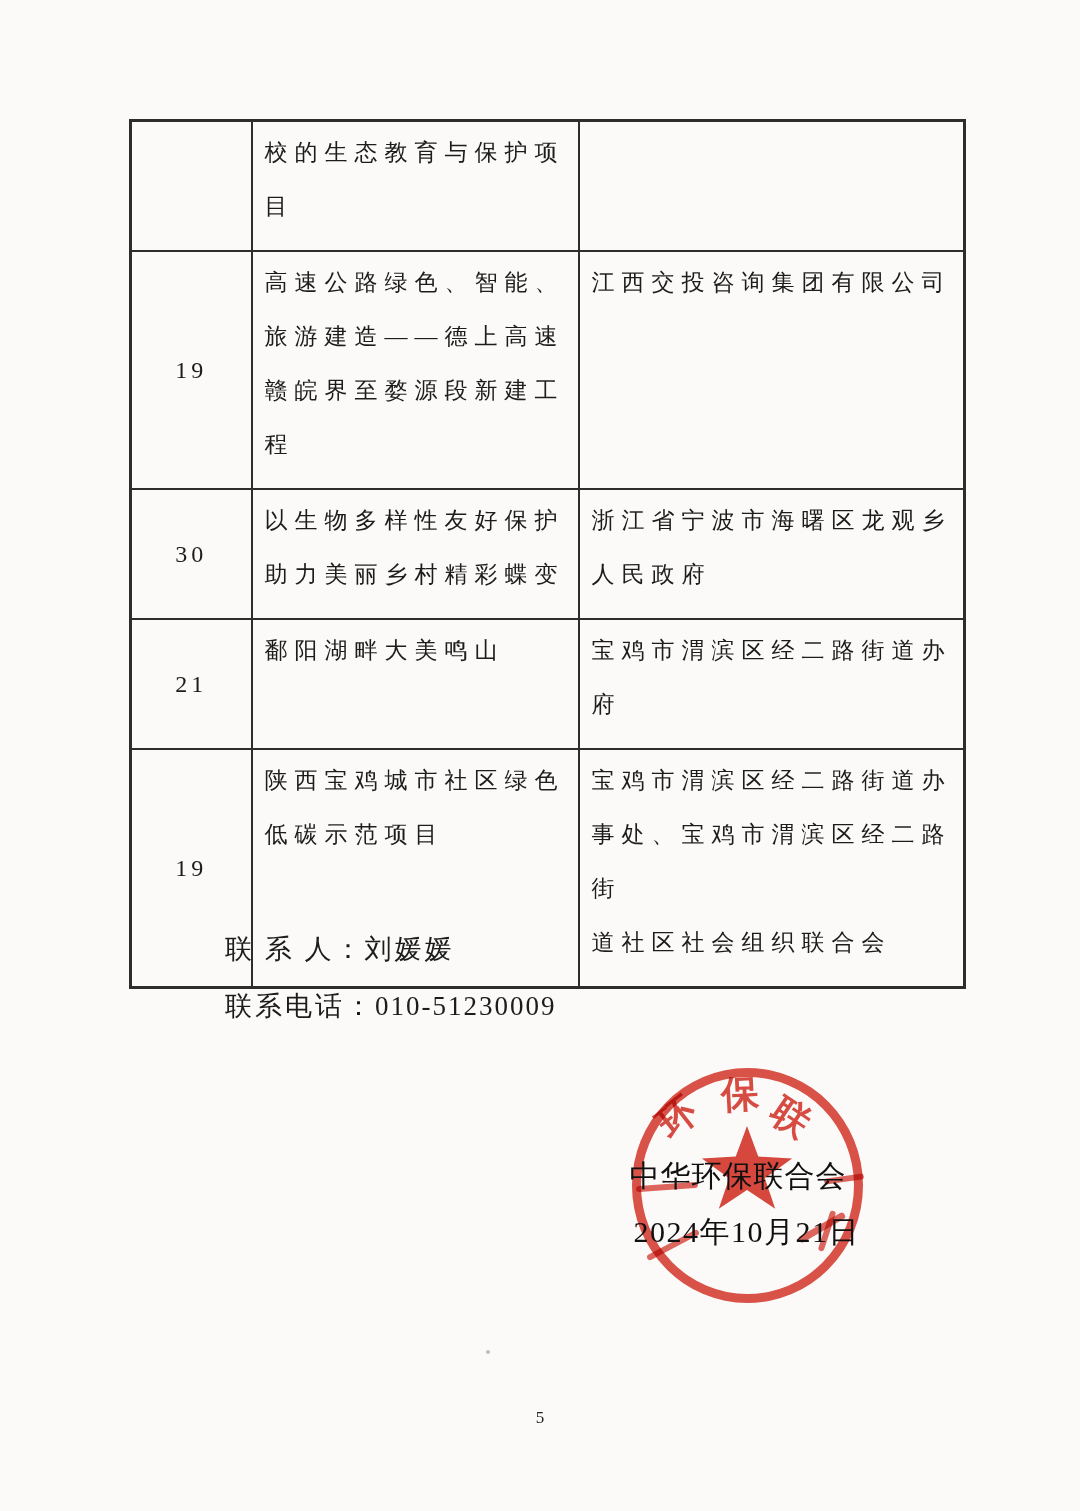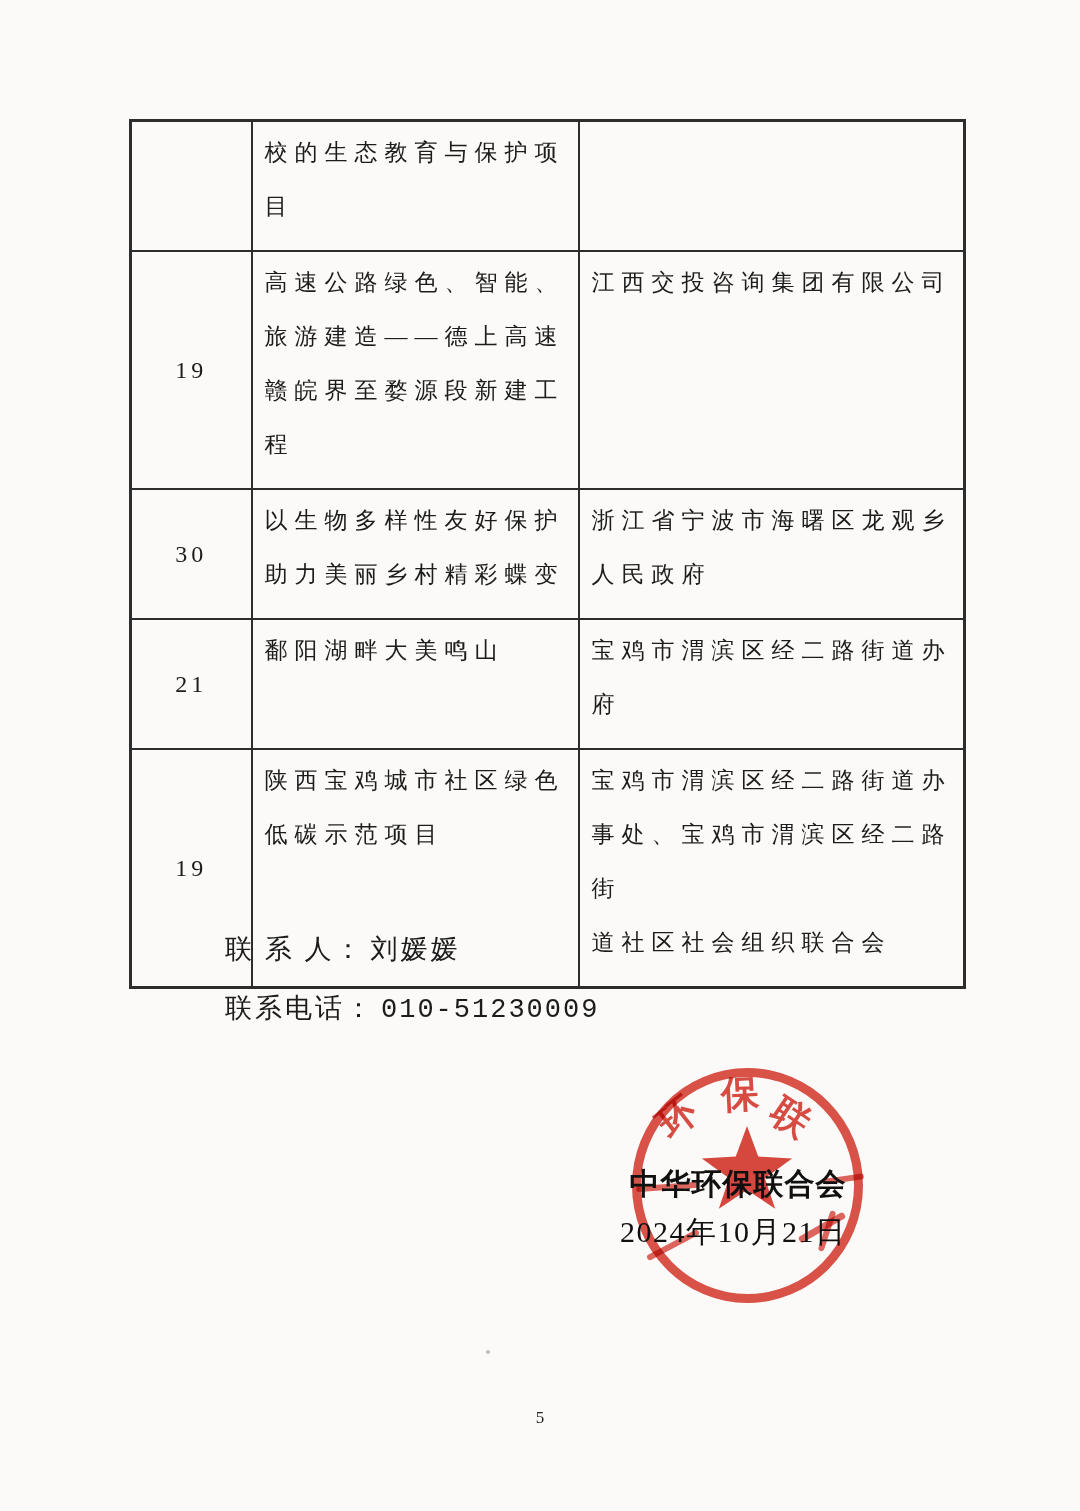--- a/index.html
+++ b/index.html
@@ -20,21 +20,21 @@
     padding:4px 10px 16px 12px;
     font-size:23px;line-height:54px;letter-spacing:7px;
     white-space:pre-line;
   }
   .doc-table td.no{
     text-align:center;vertical-align:middle;
     font-size:24px;letter-spacing:4px;padding:12px;
   }
   
   .contact{position:absolute;left:225px;top:921px;font-size:27px;line-height:57px;letter-spacing:3px;}
-  .contact .val{margin-left:6px;font-family:Liberation Mono, monospace;}
+  .contact .val{}
   .contact .phone-num{letter-spacing:2px;}
   
   .seal{position:absolute;left:628px;top:1064px;width:240px;height:245px;}
   .seal-ring{
     position:absolute;left:4px;top:4px;width:213px;height:217px;
     border:9px solid #d6342a;border-radius:50%;opacity:.85;
     mix-blend-mode:multiply;
   }
   .seal-star{
     position:absolute;left:72px;top:62px;width:94px;height:90px;
@@ -51,25 +51,25 @@
   .rem{
     position:absolute;background:#d6342a;opacity:.75;border-radius:3px;
     mix-blend-mode:multiply;display:block;
   }
   .r1{left:8px;top:120px;width:62px;height:6px;transform:rotate(-4deg);}
   .r2{left:196px;top:112px;width:40px;height:6px;transform:rotate(-8deg);}
   .r3{left:16px;top:178px;width:58px;height:6px;transform:rotate(-28deg);}
   .r4{left:168px;top:160px;width:52px;height:7px;transform:rotate(-30deg);}
   .r5{left:196px;top:146px;width:6px;height:42px;transform:rotate(18deg);}
   .seal-org{
-    position:absolute;left:-10px;top:100px;width:240px;text-align:center;
-    font-size:30px;line-height:40px;letter-spacing:1px;color:#101010;font-weight:bold;
+    position:absolute;left:-10px;top:92px;width:240px;text-align:center;
+    font-size:30px;line-height:40px;letter-spacing:1px;color:#101010;
   }
   .seal-date{
-    position:absolute;left:-8px;top:148px;width:240px;text-align:left;
+    position:absolute;left:-8px;top:148px;width:240px;text-align:right;
     font-size:30px;line-height:40px;letter-spacing:1.5px;color:#101010;
   }
   
   .dot{position:absolute;left:486px;top:1350px;width:4px;height:4px;background:#8a8a8a;border-radius:50%;opacity:.55;}
   .page-num{position:absolute;left:0;top:1408px;width:1080px;text-align:center;font-size:17px;color:#222;}
 </style>
 </head>
 <body>
 
 <div class="page">

